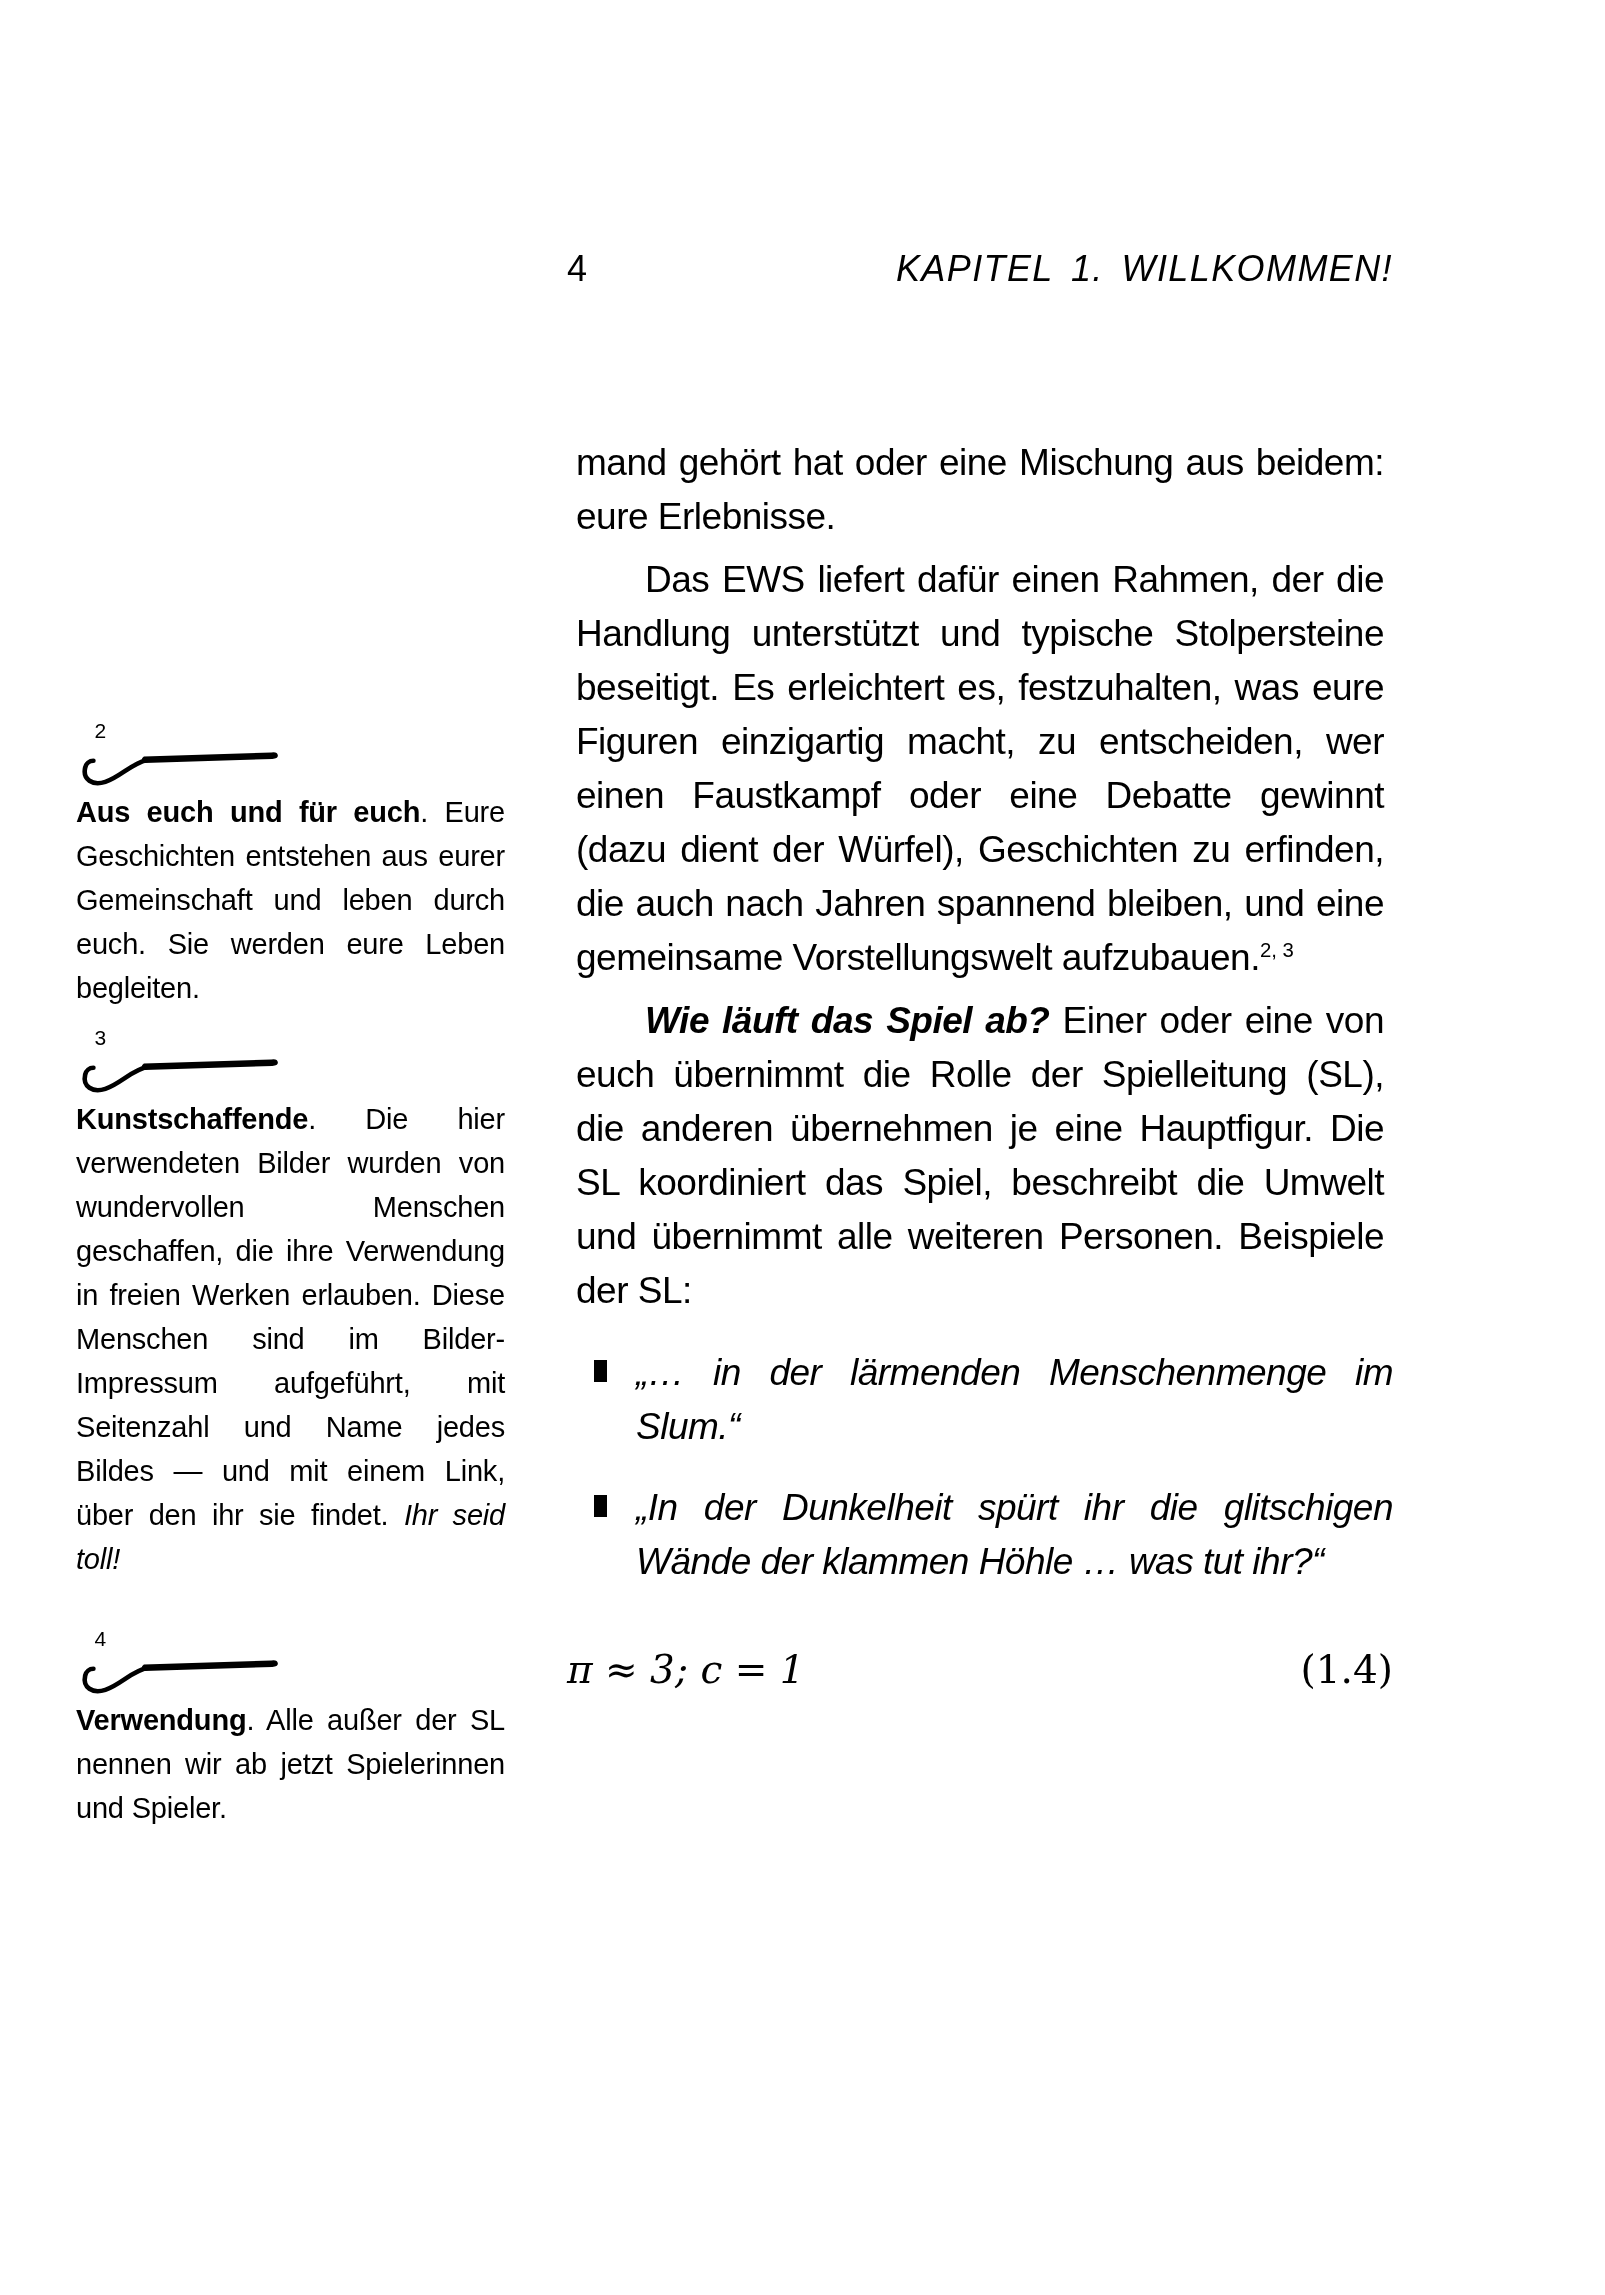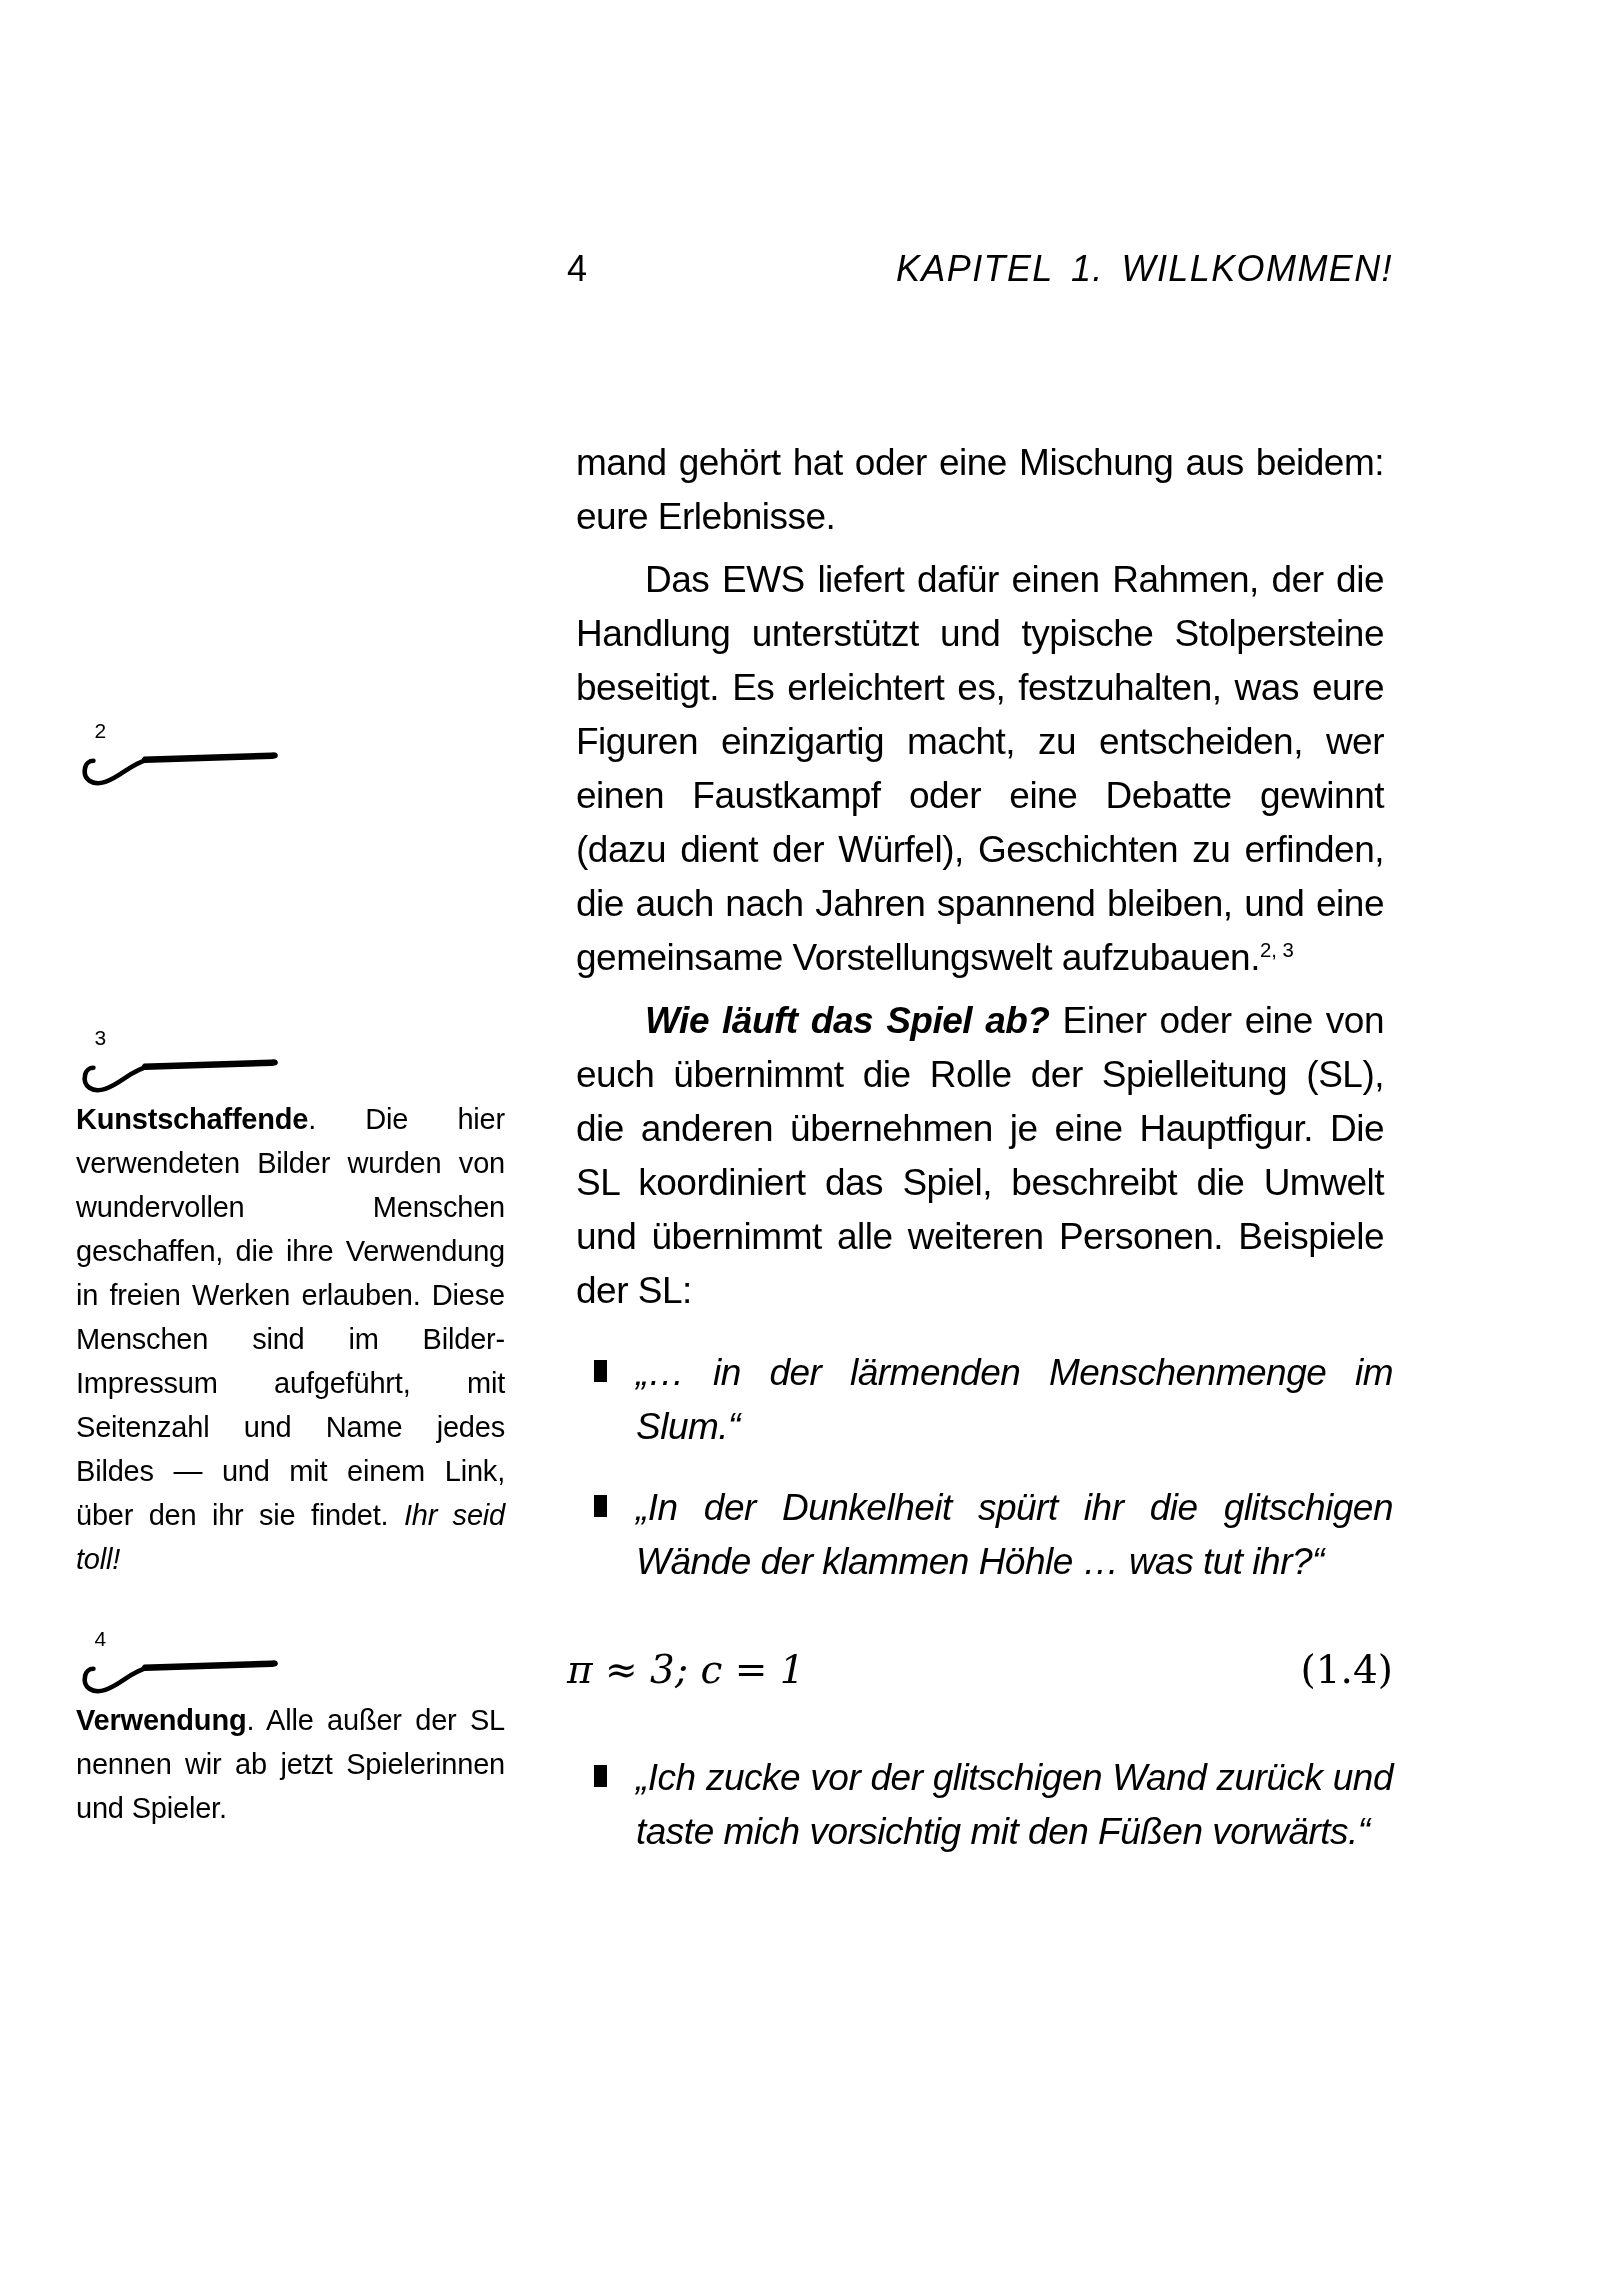--- a/index.html
+++ b/index.html
@@ -140,20 +140,21 @@
   <aside class="margin-col">
 
     <div class="note note-2">
       <div class="ornament">
         <span class="orn-num">2</span>
         <svg width="211" height="51" viewBox="0 0 460 110">
           <path d="M160,46 C120,54 98,84 64,95 C36,104 14,90 20,64 C22,55 29,49 38,49" fill="none" stroke="#000" stroke-width="10" stroke-linecap="round"></path>
           <path d="M150,54 L428,45 Q441,44 440,37 Q439,29 426,31 L148,40 Q138,47 150,54 Z" fill="#000"></path>
         </svg>
       </div>
+      <p class="note-text"><b>Aus euch und für euch</b><span>. Eure Geschichten entstehen aus eurer Gemeinschaft und leben durch euch. Sie werden eure Leben begleiten.</span><span class="note-tail"></span></p>
     </div>
 
     <div class="note note-3">
       <div class="ornament">
         <span class="orn-num">3</span>
         <svg width="211" height="51" viewBox="0 0 460 110">
           <path d="M160,46 C120,54 98,84 64,95 C36,104 14,90 20,64 C22,55 29,49 38,49" fill="none" stroke="#000" stroke-width="10" stroke-linecap="round"></path>
           <path d="M150,54 L428,45 Q441,44 440,37 Q439,29 426,31 L148,40 Q138,47 150,54 Z" fill="#000"></path>
         </svg>
       </div>
@@ -191,23 +192,17 @@
         <span class="quote-text">„In der Dunkelheit spürt ihr die glitschigen Wände der klammen Höhle … was tut ihr?“</span>
       </li>
     </ul>
 
     <div class="equation">
       <span class="expr">π ≈ 3; c = 1</span>
       <span class="eqnum">(1.4)</span>
     </div>
 
 
-    <ul class="example-list">
-      <li>
-        <span class="square-bullet"></span>
-        <span class="quote-text">„Ich zucke vor der glitschigen Wand zurück und taste mich vorsichtig mit den Füßen vorwärts.“</span>
-      </li>
-    </ul>
 
   </main>
 
 </div>
 
 
 </body></html>

